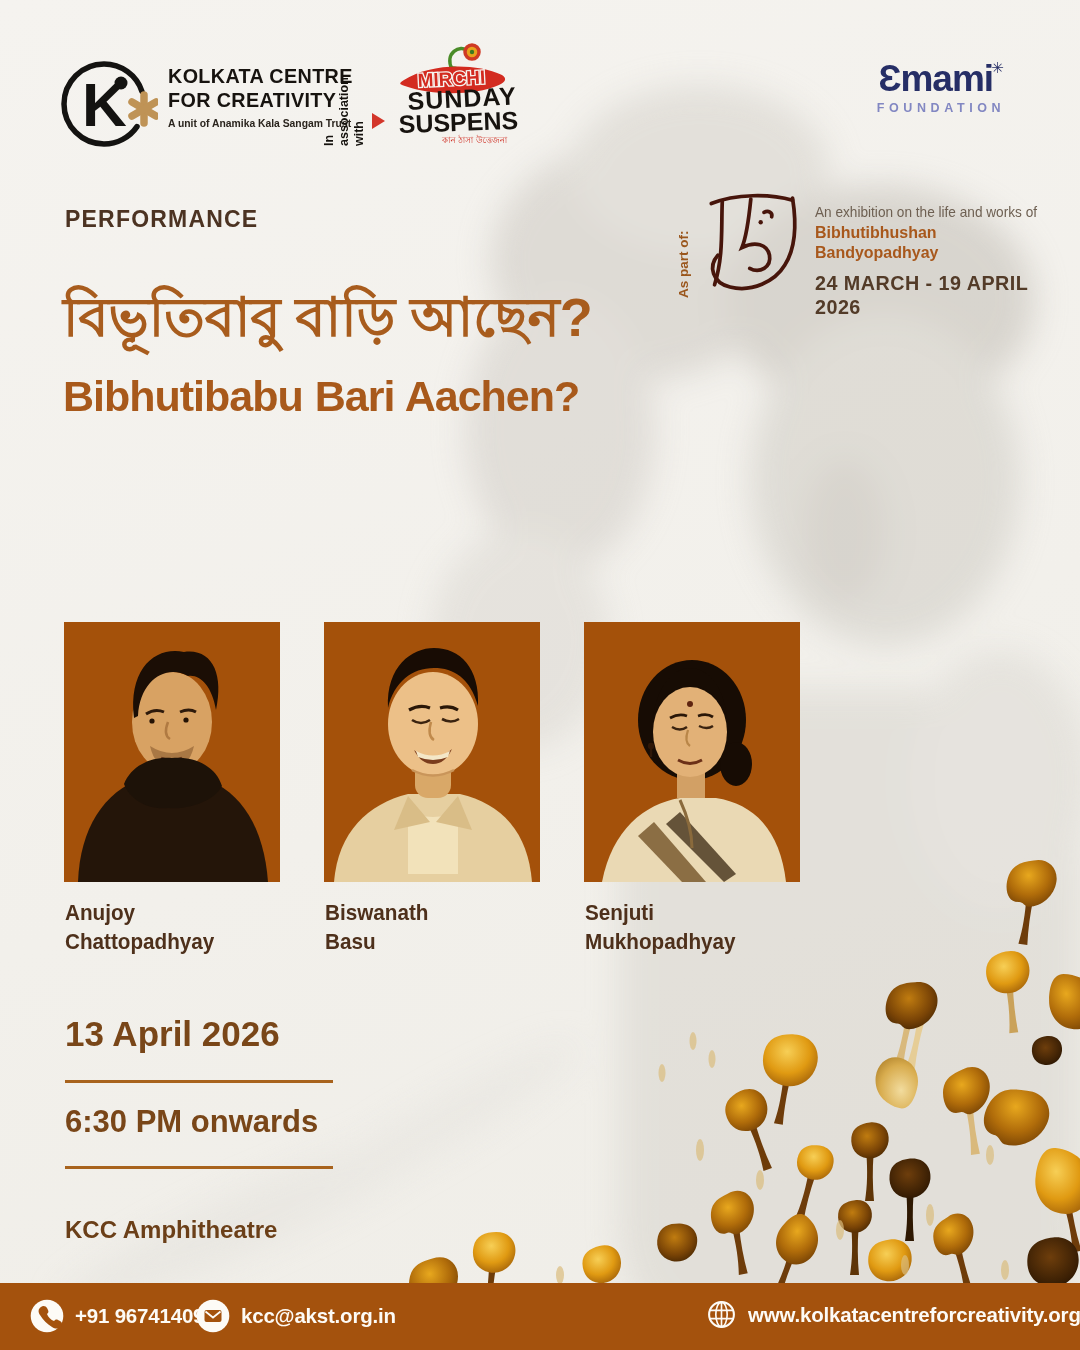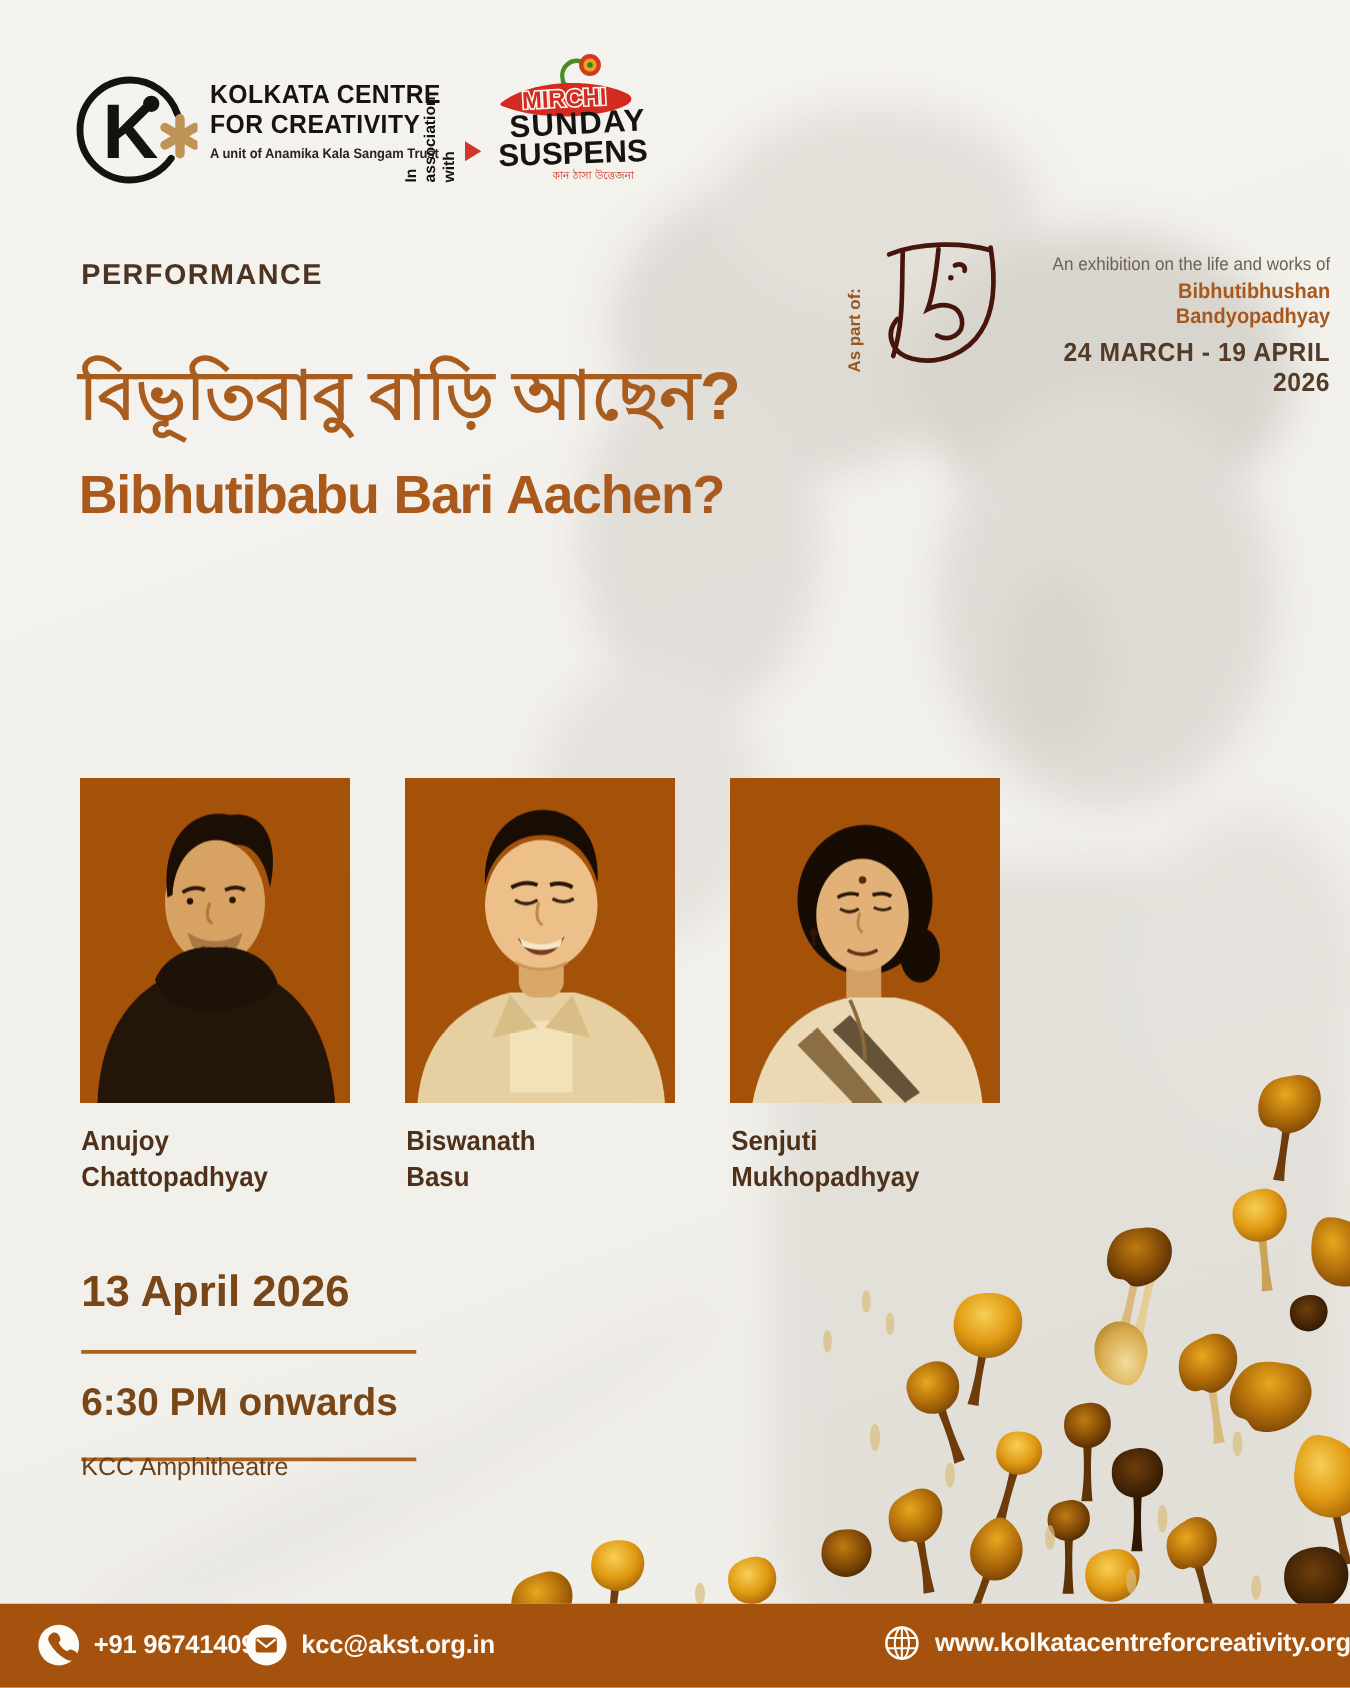--- a/index.html
+++ b/index.html
@@ -21,40 +21,40 @@
   .assoc-arrow{left:372px;top:113px;width:0;height:0;
          border-left:13px solid #d3362a;border-top:8px solid transparent;border-bottom:8px solid transparent;}
   .emami{left:856px;top:58px;width:170px;text-align:center;}
   .emami .name{font-size:37px;font-weight:700;color:#262e66;letter-spacing:-1px;}
   .emami .mark{font-size:15px;font-weight:700;color:#262e66;vertical-align:18px;margin-left:-2px;}
   .emami .sub{margin-top:1px;font-size:12.5px;font-weight:700;letter-spacing:4.6px;color:#8287c2;}
   
   .performance{left:65px;top:206px;font-size:23px;font-weight:700;letter-spacing:1.2px;color:#4c3322;}
   .aspartof{left:676px;top:298px;transform:rotate(-90deg);transform-origin:0 0;
             font-size:13.5px;font-weight:700;color:#9a561c;white-space:nowrap;}
-  .ex-text{left:815px;top:204px;text-align:right;}
+  .ex-text{left:815px;top:204px;}
   .ex-text .e1{font-size:14.5px;font-weight:500;color:#6e6052;}
   .ex-text .e2{margin-top:3px;font-size:17px;font-weight:800;color:#a8581c;}
   .ex-text .e3{margin-top:8px;font-size:21px;font-weight:800;letter-spacing:.5px;color:#533b28;}
   .title-bn{left:63px;top:286px;font-size:54px;font-weight:700;color:#a85c1d;line-height:1.15;}
   .title-en{left:63px;top:372px;font-size:43px;font-weight:800;color:#a8591b;letter-spacing:-1px;word-spacing:1px;text-align:center;}
   .credits{left:65px;top:448px;width:960px;}
   .credits .c1{font-size:24px;font-weight:800;color:#4a3019;letter-spacing:-.3px;}
   .credits .c2{margin-top:11px;font-size:24px;font-weight:600;color:#5c3a22;letter-spacing:-.3px;}
   .credits .c3{margin-top:8px;font-size:24px;font-weight:600;color:#5c3a22;letter-spacing:-.3px;}
   
   .photo{top:622px;width:216px;height:260px;background:#a4510a;overflow:hidden;}
   .p1{left:64px;} .p2{left:324px;} .p3{left:584px;}
   .cast-name{top:898px;font-size:22px;font-weight:800;color:#4e301b;line-height:1.32;}
   
   .ev-date{left:65px;top:1014px;font-size:35px;font-weight:800;color:#794618;}
   .ev-rule{left:65px;width:268px;height:3px;background:#a8631d;}
   .r1{top:1080px;} .r2{top:1166px;}
   .ev-time{left:65px;top:1104px;font-size:31px;font-weight:800;color:#794618;}
-  .ev-venue{left:65px;top:1163px;font-size:20px;font-weight:400;color:#6b3f18;}
+  .ev-venue{left:65px;top:1216px;font-size:24px;font-weight:700;color:#6b3f18;}
   
   .bar{left:0;top:1283px;width:1080px;height:67px;background:#a4520d;}
   .contact{position:absolute;top:1299px;display:flex;align-items:center;gap:11px;
            color:#fdfbf6;font-size:20.5px;font-weight:700;letter-spacing:-.2px;}
   .ct-phone{left:30px;} .ct-mail{left:196px;} .ct-web{left:706px;text-align:right;}
 </style>
 </head>
 <body>
 
 <div class="poster">
@@ -103,20 +103,26 @@
     <circle cx="88" cy="10" r="7" fill="#e8a21c" stroke="#cf3a24" stroke-width="3.5"></circle>
     <circle cx="88" cy="10" r="2.2" fill="#3a7a22"></circle>
     <path d="M60,28 C64,23 74,23 78,28 C72,32 66,32 60,28 Z" fill="#3f8a26"></path>
     <path d="M20,38 C44,22 90,20 118,33 C123,36 122,40 115,43 C88,55 44,52 24,45 C15,42 14,42 20,38 Z" fill="#d32b20"></path>
     <text x="34" y="45" transform="rotate(-3 34 45)" font-family="Liberation Sans, DejaVu Sans, sans-serif" font-size="19" font-weight="800" fill="#d32b20" stroke="#f6f4ef" stroke-width="2.6" paint-order="stroke">MIRCHI</text>
     <text x="24" y="68" transform="rotate(-3 24 68)" font-family="Liberation Sans, DejaVu Sans, sans-serif" font-size="25" font-weight="900" fill="#17130f" letter-spacing="1">SUNDAY</text>
     <text x="15" y="91" transform="rotate(-2 15 91)" font-family="Liberation Sans, DejaVu Sans, sans-serif" font-size="25" font-weight="900" fill="#17130f">SUSPENSE</text>
     <text x="58" y="101" font-family="DejaVu Sans, sans-serif" font-size="8.5" fill="#cf2b20">কান ঠাসা উত্তেজনা</text>
   </svg>
 
+  <div class="abs emami">
+    <div>
+      <span class="name">Ɛmami</span><span class="mark">✳</span>
+    </div>
+    <div class="sub">FOUNDATION</div>
+  </div>
 
   <div class="abs performance">PERFORMANCE</div>
 
   <div class="abs aspartof">As part of:</div>
   <svg class="abs" style="left:698px;top:186px" width="110" height="112" viewBox="0 0 100 102">
     <g fill="none" stroke="#47150b" stroke-width="3.4" stroke-linecap="round">
       <path d="M12,16 C34,7 66,7 86,13"></path>
       <path d="M22,14 C21,42 23,64 15,90"></path>
       <path d="M48,12 C46,32 44,46 40,56 C52,50 63,53 65,63 C67,74 56,80 47,75"></path>
       <path d="M86,11 C90,36 88,58 79,72 C70,87 49,97 29,92 C13,88 9,73 18,63"></path>

